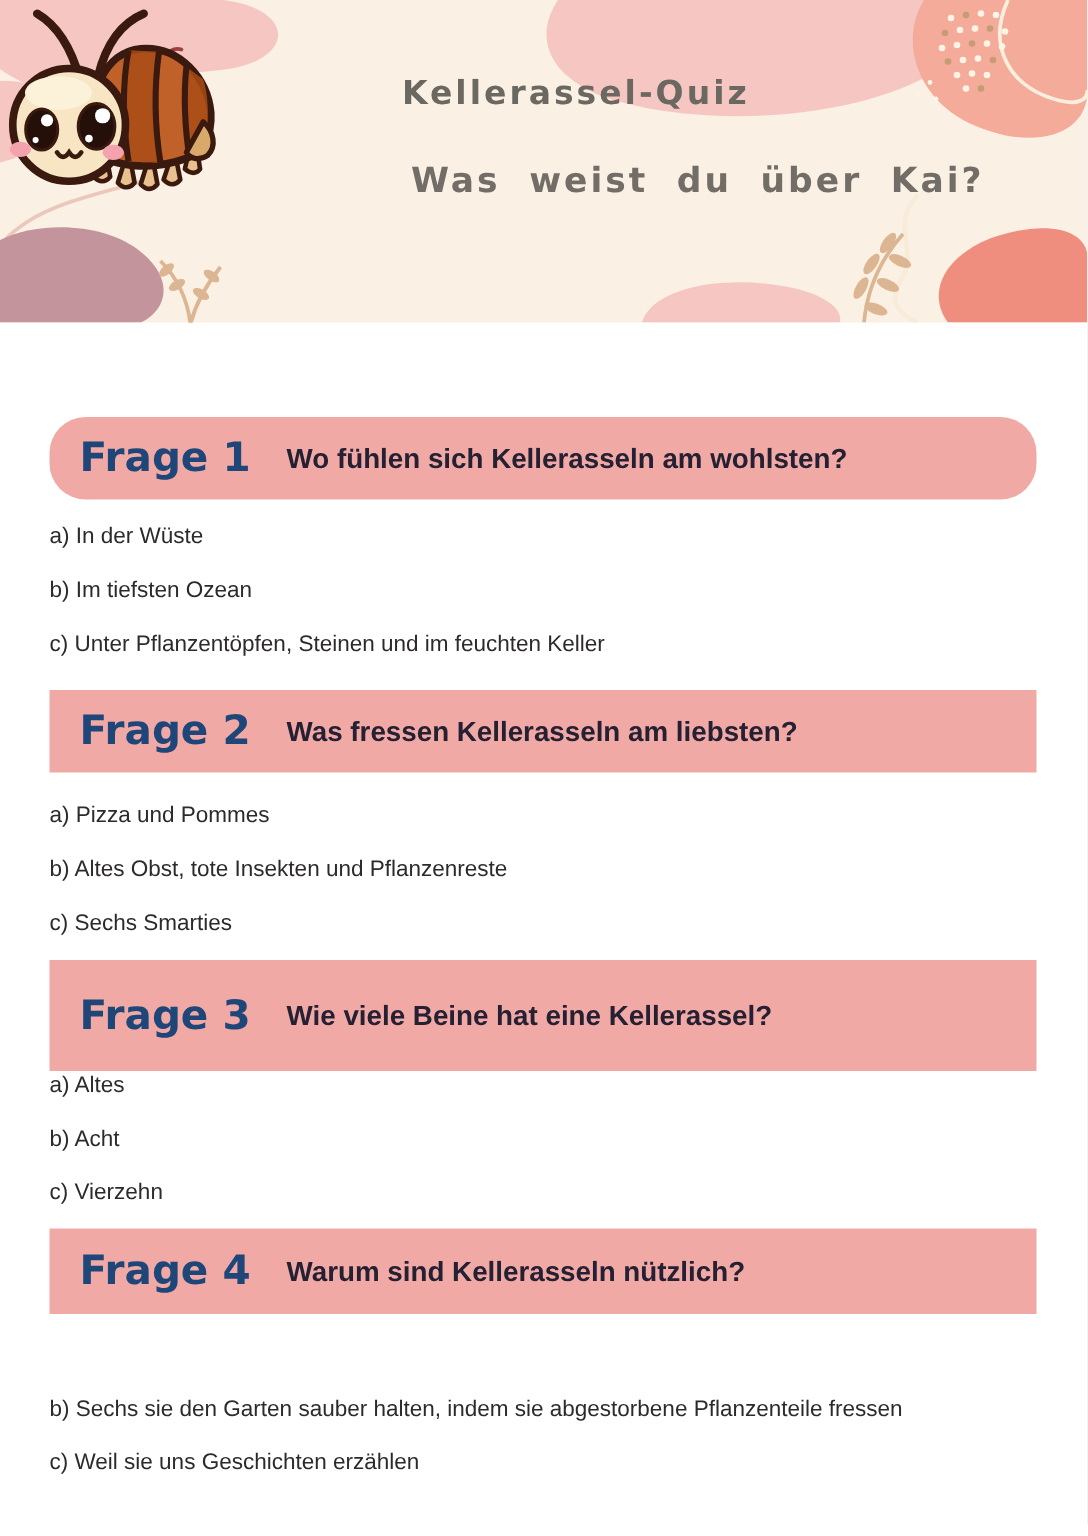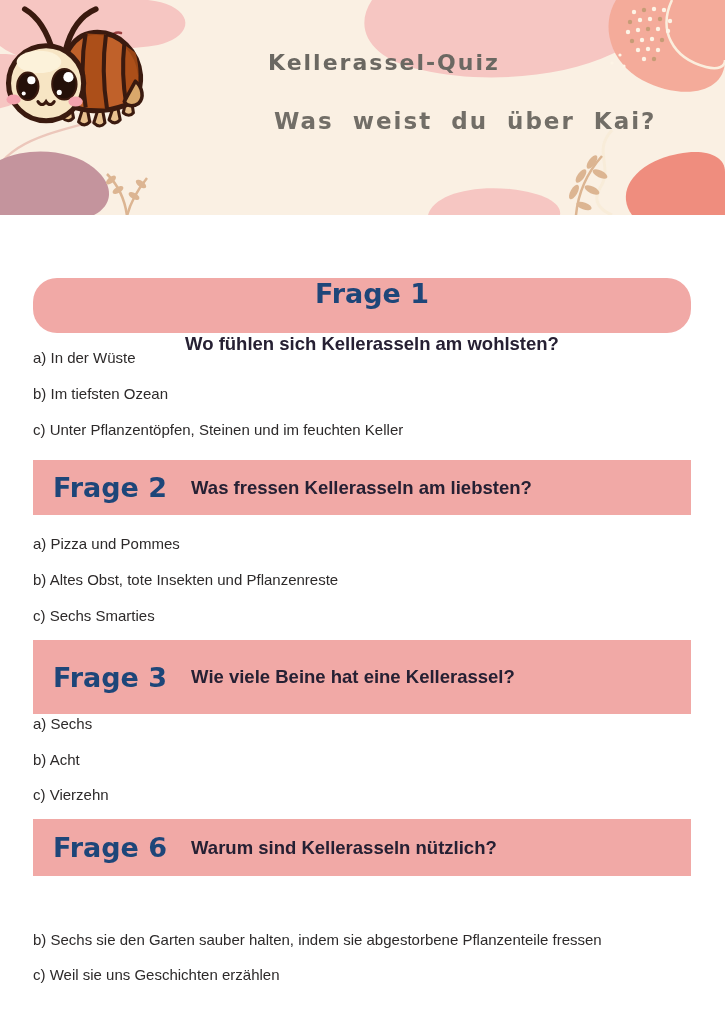--- a/index.html
+++ b/index.html
@@ -21,21 +21,21 @@
     position:absolute;left:274px;top:108px;white-space:nowrap;
     font-family:"DejaVu Sans",sans-serif;font-weight:700;font-size:23px;
     letter-spacing:2px;word-spacing:9px;color:var(--subtitle-gray,#726e67);
   }
   
   .qbar{
     position:absolute;left:33px;width:658px;height:55px;
     background:var(--bar-pink,#f1a9a6);
     display:flex;align-items:center;padding-left:20px;box-sizing:border-box;gap:24px;
   }
-  .qbar.rounded{border-radius:24px;flex-direction:column;}
+  .qbar.rounded{border-radius:24px;}
   .qlabel{
     font-family:"DejaVu Sans",sans-serif;font-weight:700;font-size:27px;
     color:var(--frage-navy,#1e4679);white-space:nowrap;
   }
   .qtext{
     font-family:"Liberation Sans",sans-serif;font-weight:700;font-size:18.5px;
     color:var(--question-text,#262033);white-space:nowrap;text-align:center;
   }
   .answer{
     position:absolute;left:33px;white-space:nowrap;
@@ -180,24 +180,24 @@
     <span class="qtext">Was fressen Kellerasseln am liebsten?</span>
   </div>
   <div class="answer" style="top:534px">a) Pizza und Pommes</div>
   <div class="answer" style="top:570px">b) Altes Obst, tote Insekten und Pflanzenreste</div>
   <div class="answer" style="top:606px">c) Sechs Smarties</div>
 
   <div class="qbar" style="top:640px;height:74px">
     <span class="qlabel">Frage 3</span>
     <span class="qtext">Wie viele Beine hat eine Kellerassel?</span>
   </div>
-  <div class="answer" style="top:714px">a) Sechs</div>
+  <div class="answer" style="top:714px">a) Altes</div>
   <div class="answer" style="top:750px">b) Acht</div>
   <div class="answer" style="top:785px">c) Vierzehn</div>
 
   <div class="qbar" style="top:819px;height:57px">
-    <span class="qlabel">Frage 6</span>
+    <span class="qlabel">Frage 4</span>
     <span class="qtext">Warum sind Kellerasseln nützlich?</span>
   </div>
   <div class="answer" style="top:930px">b) Sechs sie den Garten sauber halten, indem sie abgestorbene Pflanzenteile fressen</div>
   <div class="answer" style="top:965px">c) Weil sie uns Geschichten erzählen</div>
 
 </div>
 
 </body></html>

